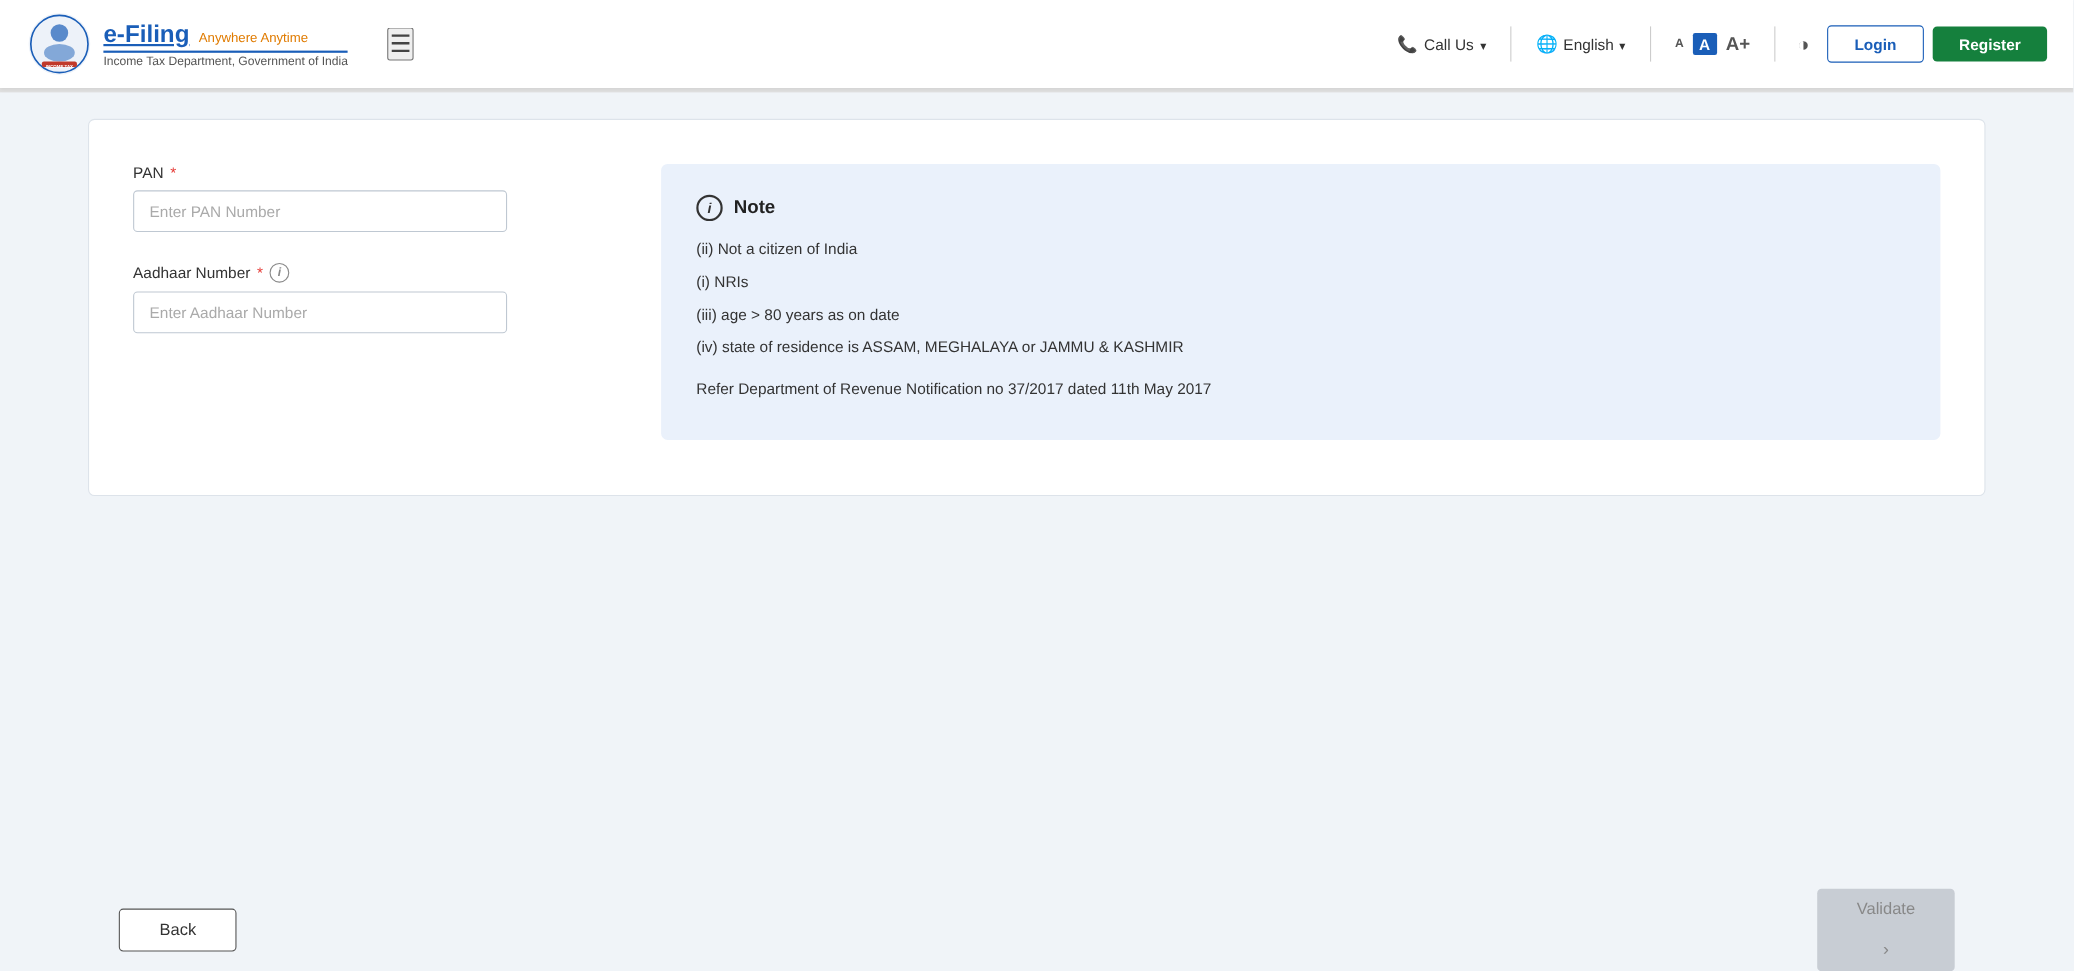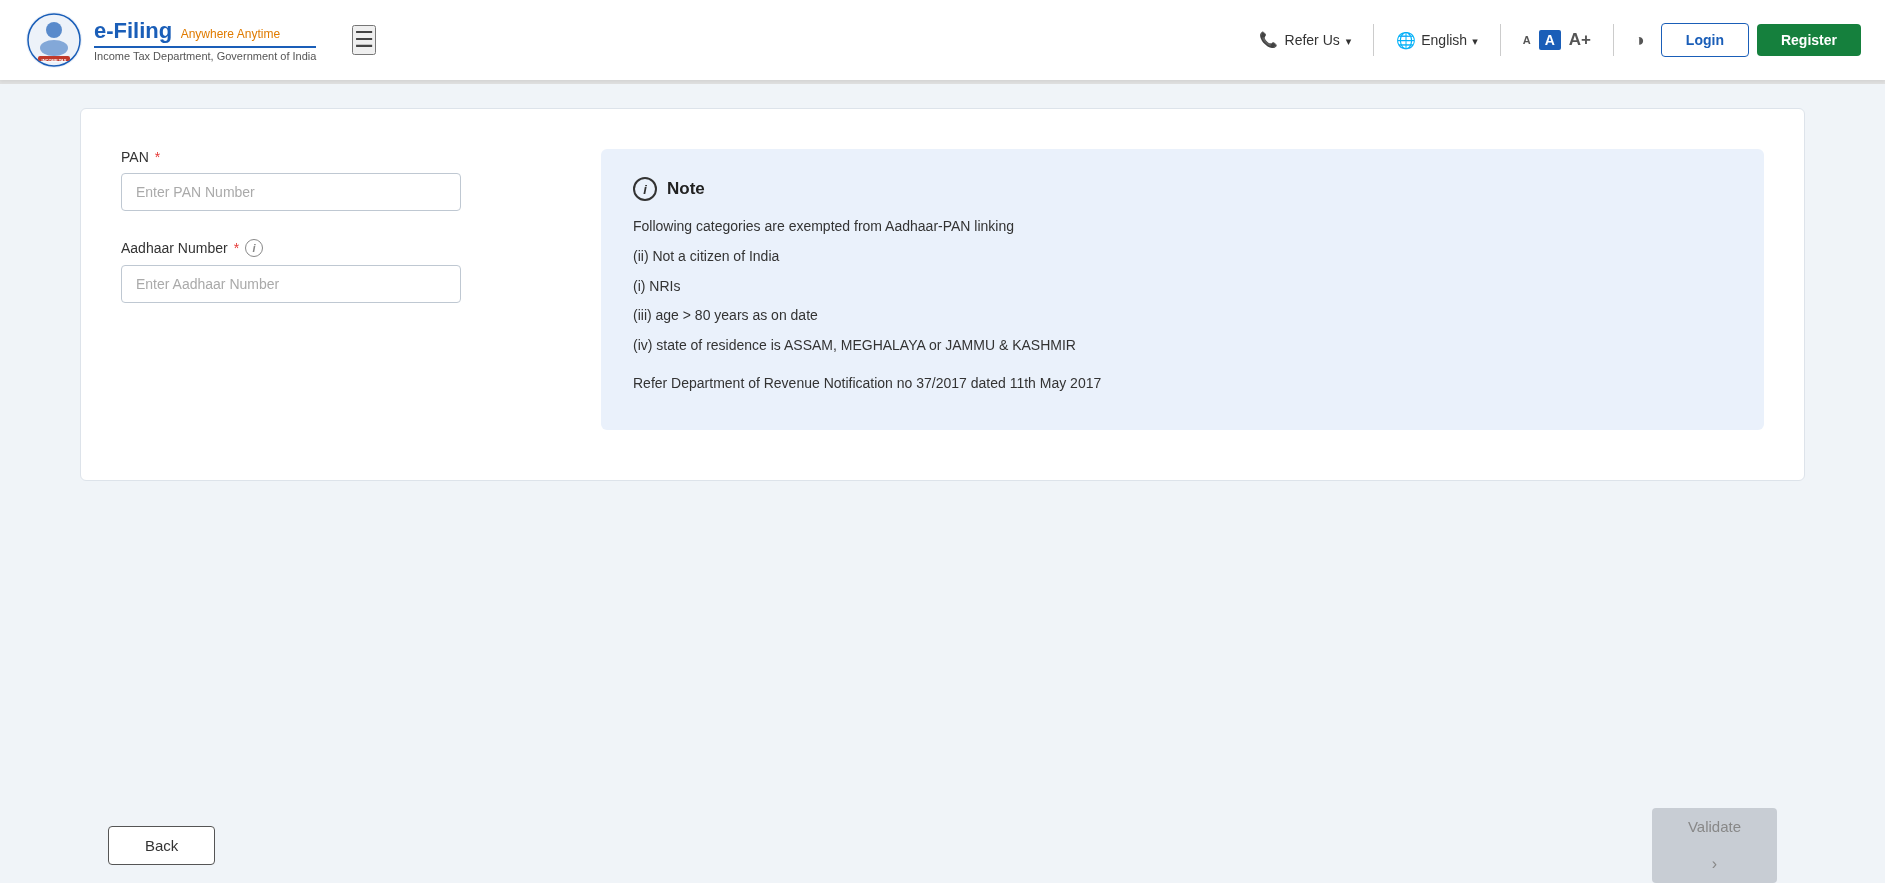--- a/index.html
+++ b/index.html
@@ -307,33 +307,33 @@
       <svg class="logo-emblem" viewBox="0 0 60 60" xmlns="http://www.w3.org/2000/svg">
         <circle cx="30" cy="30" r="28" fill="#1a5eb8" opacity="0.08"></circle>
         <circle cx="30" cy="30" r="26" fill="none" stroke="#1a5eb8" stroke-width="1.5"></circle>
         <circle cx="30" cy="20" r="8" fill="#1a5eb8" opacity="0.7"></circle>
         <ellipse cx="30" cy="38" rx="14" ry="8" fill="#1a5eb8" opacity="0.5"></ellipse>
         <rect x="14" y="46" width="32" height="5" fill="#c0392b" rx="2"></rect>
         <text x="30" y="52" text-anchor="middle" font-size="4" fill="#fff" font-weight="bold">INCOME TAX</text>
       </svg>
       <div class="logo-text-block">
         <div>
-          <span style="font-size:22px;font-weight:700;color:#1a5eb8;">e-Filing</span>
+          <span style="font-size:22px;font-weight:700;color:#1a5eb8;text-decoration:underline;">e-Filing</span>
           <span class="anywhere" style="color:#e07b00;font-size:12px;font-weight:400;margin-left:4px;text-align:center;">Anywhere Anytime</span>
         </div>
         <div class="logo-subtitle">Income Tax Department, Government of India</div>
       </div>
     </div>
     <button class="hamburger">☰</button>
   </div>
 
   <div class="header-right">
     <button class="call-us-btn">
       <span style="font-size:15px;">📞</span>
-      <span>Refer Us</span>
+      <span>Call Us</span>
       <span class="chevron-down"></span>
     </button>
 
     <div class="divider-v"></div>
 
     <button class="lang-btn">
       <span style="font-size:16px;">🌐</span>
       <span>English</span>
       <span class="chevron-down"></span>
     </button>
@@ -379,21 +379,20 @@
         <input class="text-input" type="text" placeholder="Enter Aadhaar Number" style="">
       </div>
     </div>
 
     <div class="note-box">
       <div class="note-header">
         <span class="note-circle-i">i</span>
         <span>Note</span>
       </div>
       <div class="note-body">
-        <p>Following categories are exempted from Aadhaar-PAN linking</p>
         <p>(ii) Not a citizen of India</p>
         <p>(i) NRIs</p>
         <p>(iii) age &gt; 80 years as on date</p>
         <p>(iv) state of residence is ASSAM, MEGHALAYA or JAMMU &amp; KASHMIR</p>
         <p class="spacer">Refer Department of Revenue Notification no 37/2017 dated 11th May 2017</p>
       </div>
     </div>
 
   </div>
 </main>

